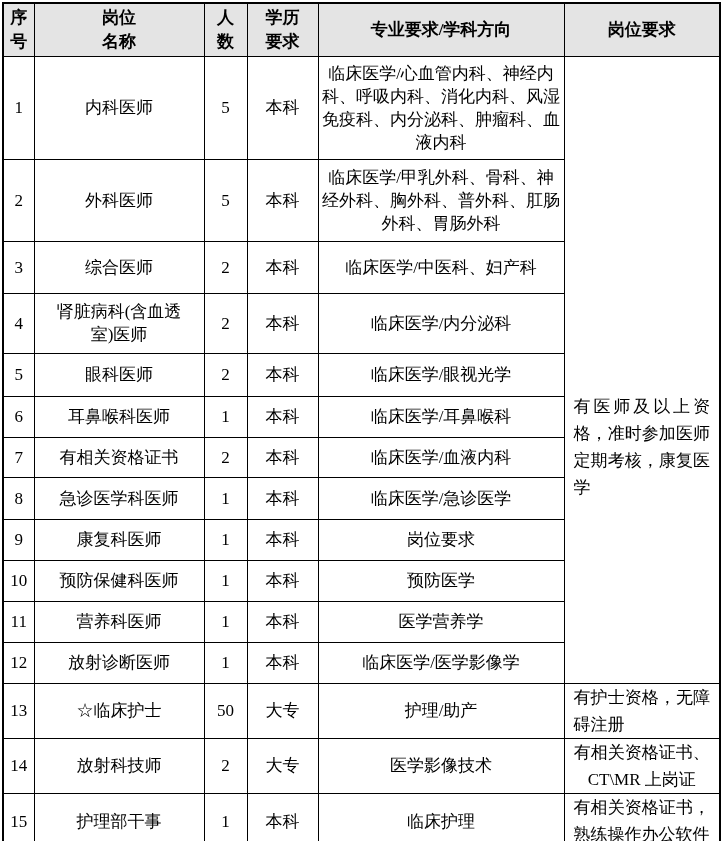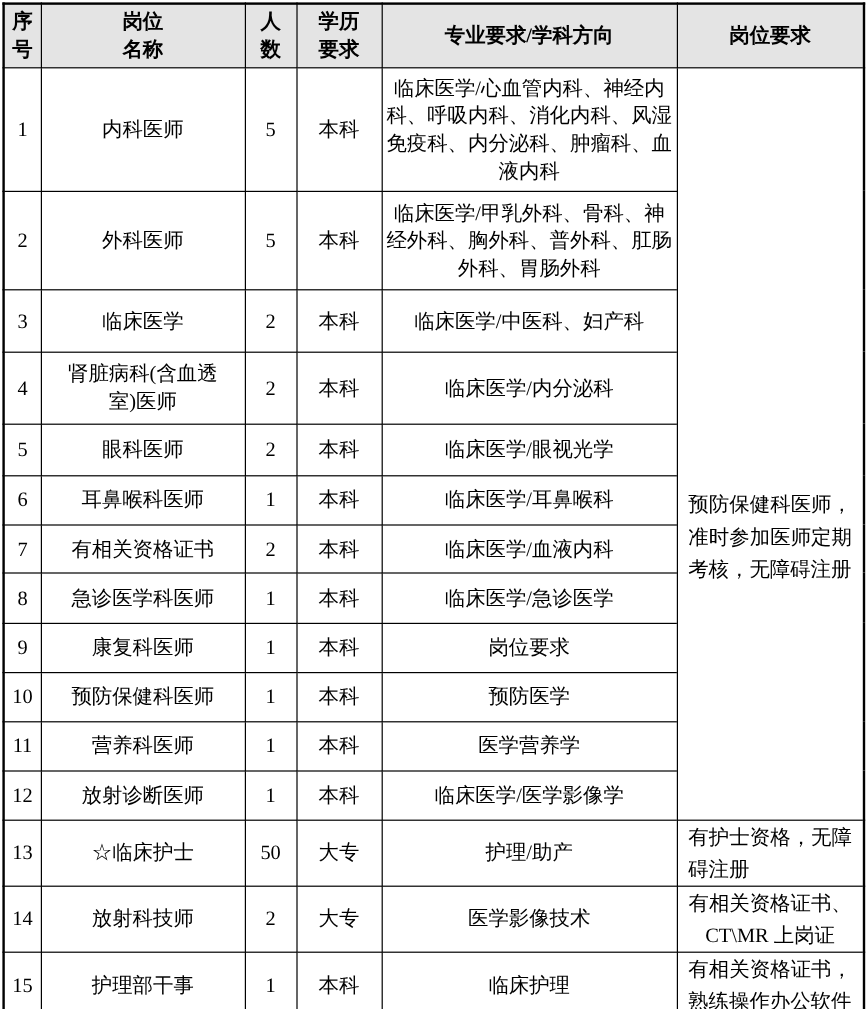--- a/index.html
+++ b/index.html
@@ -85,32 +85,32 @@
       <th>岗位要求</th>
     </tr>
   </thead>
   <tbody>
     <tr class="r1">
       <td>1</td>
       <td class="c-name">内科医师</td>
       <td>5</td>
       <td>本科</td>
       <td class="c-major">临床医学/心血管内科、神经内科、呼吸内科、消化内科、风湿免疫科、内分泌科、肿瘤科、血液内科</td>
-      <td class="c-req c-req-merged" rowspan="12">预防保健科医师，准时参加医师定期考核，无障碍注册</td>
+      <td class="c-req c-req-merged" rowspan="12">有医师及以上资格，准时参加医师定期考核，康复医学</td>
     </tr>
     <tr class="r2">
       <td>2</td>
       <td class="c-name">外科医师</td>
       <td>5</td>
       <td>本科</td>
       <td class="c-major">临床医学/甲乳外科、骨科、神经外科、胸外科、普外科、肛肠外科、胃肠外科</td>
     </tr>
     <tr class="r3">
       <td>3</td>
-      <td class="c-name">临床医学</td>
+      <td class="c-name">综合医师</td>
       <td>2</td>
       <td>本科</td>
       <td class="c-major">临床医学/中医科、妇产科</td>
     </tr>
     <tr class="r4">
       <td>4</td>
       <td class="c-name">肾脏病科(含血透室)医师</td>
       <td>2</td>
       <td>本科</td>
       <td class="c-major">临床医学/内分泌科</td>

